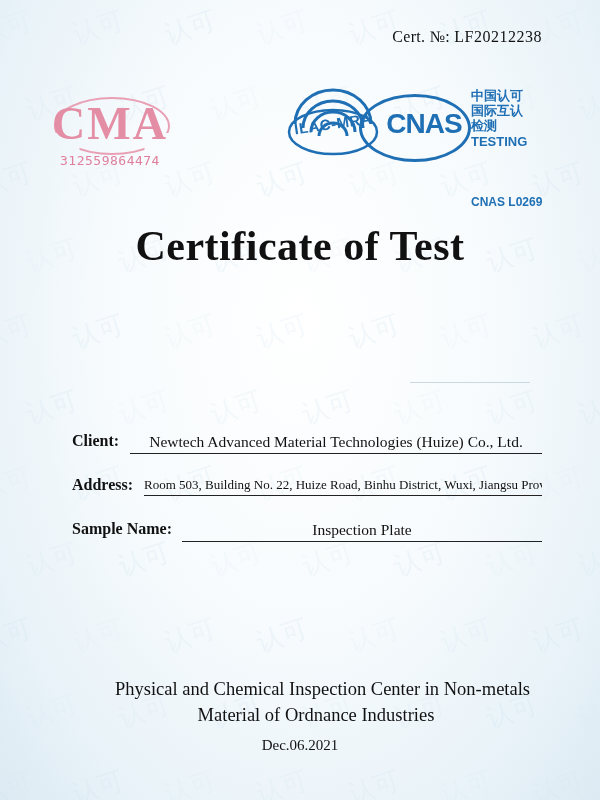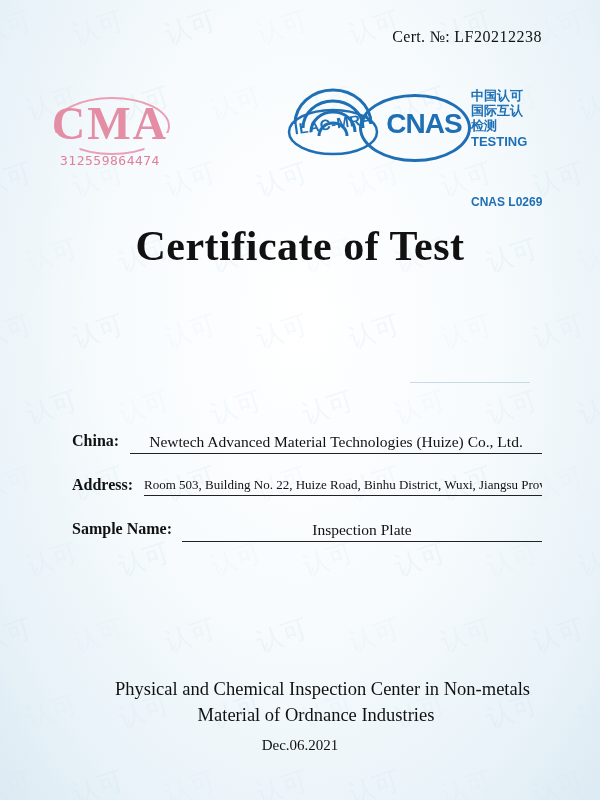--- a/index.html
+++ b/index.html
@@ -368,21 +368,21 @@
       <div class="code">CNAS L0269</div>
     </div>
   </div>
 
   <div class="title">Certificate of Test</div>
 
   <div class="rule-faint"></div>
 
   <div class="fields">
     <div class="field field-client">
-      <span class="flabel">China:</span>
+      <span class="flabel">Client:</span>
       <span class="fvalue">Newtech Advanced Material Technologies (Huize) Co., Ltd.</span>
     </div>
     <div class="field field-address">
       <span class="flabel">Address:</span>
       <span class="fvalue">Room 503, Building No. 22, Huize Road, Binhu District, Wuxi, Jiangsu Province, China</span>
     </div>
     <div class="field field-sample">
       <span class="flabel">Sample Name:</span>
       <span class="fvalue">Inspection Plate</span>
     </div>

